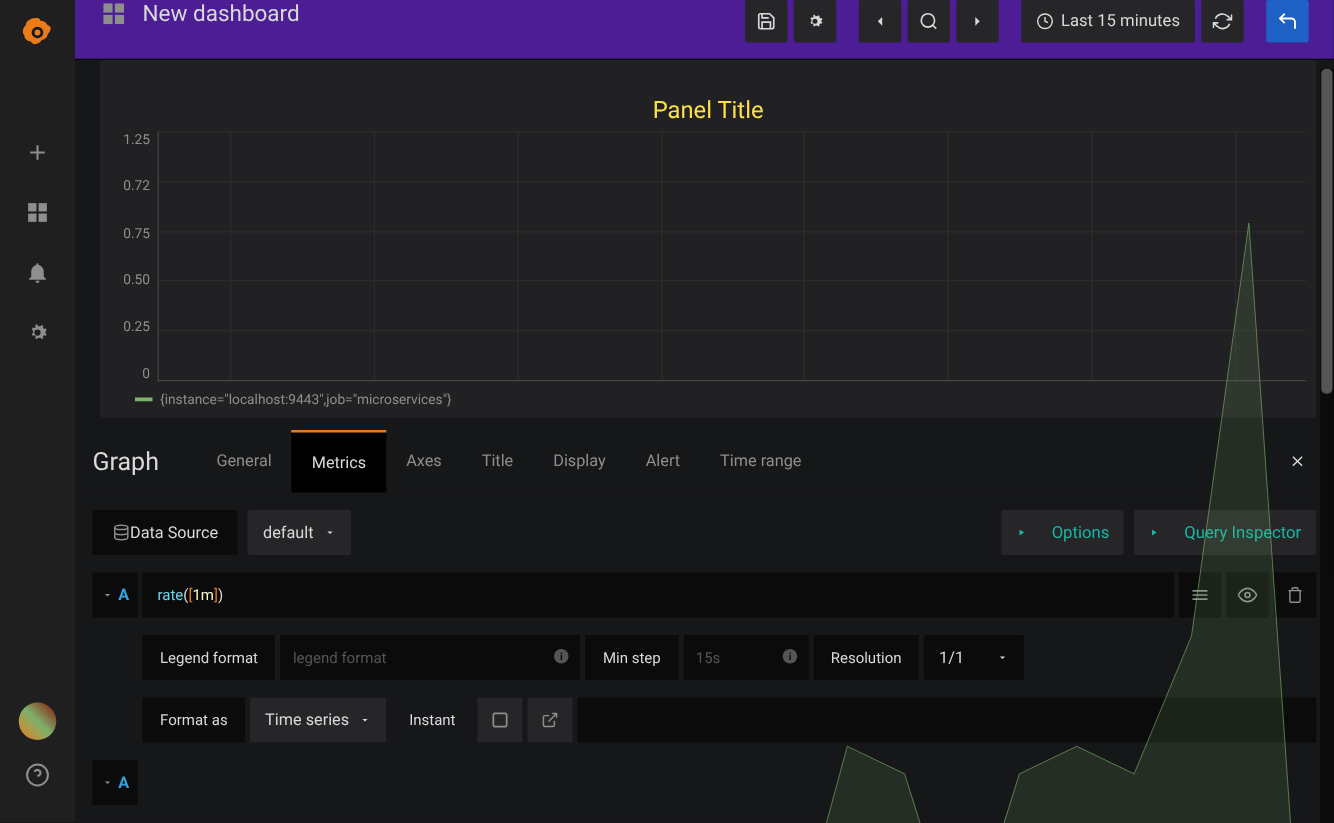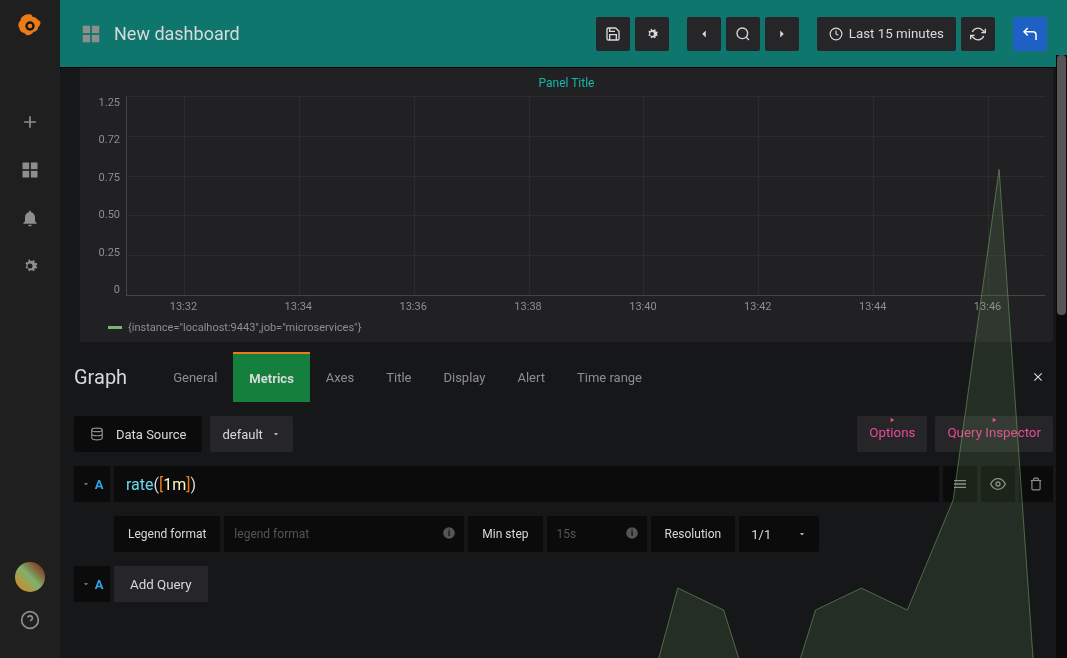--- a/index.html
+++ b/index.html
@@ -3,53 +3,53 @@
   <meta charset="utf-8">
   <style>
     * {margin:0;padding:0;box-sizing:border-box;font-family:-apple-system,BlinkMacSystemFont,'Segoe UI',Roboto,sans-serif;}
     body {background:#161719;color:#d8d9da;font-size:13px;overflow:hidden;}
     .app {display:flex;height:658px;width:1067px;}
     .sidenav {width:60px;background:#1f1f1f;display:flex;flex-direction:column;align-items:center;padding-top:10px;}
     .sidenav-logo {width:32px;height:32px;display:flex;align-items:center;justify-content:center;margin-bottom:60px;}
     .sidenav-item {width:40px;height:40px;display:flex;align-items:center;justify-content:center;color:#8e8e8e;margin-bottom:8px;cursor:pointer;}
     .sidenav-bottom{margin-top:auto;margin-bottom:10px;display:flex;flex-direction:column;align-items:center;}
     .main{flex:1;display:flex;flex-direction:column;overflow-y:auto;}
-    .topbar{height:68px;background:#0f766e;display:flex;align-items:center;padding:0 20px;border-bottom:1px solid #000;}
+    .topbar{height:53px;background:#4c1d95;display:flex;align-items:flex-start;padding:0 20px;border-bottom:1px solid #000;}
     .topbar-title{display:flex;align-items:center;gap:12px;font-size:18px;color:#d8d9da;}
     .topbar-actions{margin-left:auto;display:flex;gap:5px;align-items:center;}
     .toolbar-btn{background:#262628;border:none;color:#d8d9da;width:34px;height:34px;display:flex;align-items:center;justify-content:center;cursor:pointer;border-radius:2px;}
     .toolbar-btn.blue{background:#1f60c4;}
     .timerange-btn{background:#262628;border:none;color:#d8d9da;height:34px;padding:0 12px;display:flex;align-items:center;gap:6px;cursor:pointer;border-radius:2px;}
     .panel{margin:0 14px 10px 20px;background:#212124;padding:8px;border-radius:2px;}
-    .panel-title{text-align:center;font-size:12px;color:#14b8a6;padding-bottom:6px;}
+    .panel-title{text-align:center;font-size:19px;color:#fde047;padding-bottom:6px;margin-top:20px;}
     .chart-area{position:relative;height:200px;display:flex;}
     .y-axis{width:38px;display:flex;flex-direction:column;justify-content:space-between;font-size:11px;color:#8e8e8e;text-align:right;padding-right:6px;}
     .plot{flex:1;position:relative;border-left:1px solid #444;border-bottom:1px solid #444;}
     .gridlines{position:absolute;inset:0;}
     .gridline-h{position:absolute;left:0;right:0;border-top:1px solid #2c2c2c;}
     .gridline-v{position:absolute;top:0;bottom:0;border-left:1px solid #2c2c2c;}
     .x-axis{display:flex;margin-left:38px;font-size:11px;color:#8e8e8e;}
     .x-tick{flex:1;text-align:center;padding-top:4px;}
     .legend{margin-left:20px;margin-top:8px;font-size:11px;color:#8e8e8e;display:flex;align-items:center;gap:6px;}
     .legend-swatch{width:14px;height:3px;background:#7eb26d;}
     .editor{background:#161719;}
     .editor-tabs{display:flex;align-items:center;padding:0 14px;background:#161719;height:50px;}
     .panel-type{font-size:20px;color:#d8d9da;padding-right:30px;}
     .tab{padding:0 16px;height:50px;display:flex;align-items:center;color:#8e8e8e;cursor:pointer;}
-    .tab.active{background:#15803d;color:#d8d9da;border-top:2px solid #eb7b18;font-weight:bold;}
+    .tab.active{background:#000000;color:#d8d9da;border-top:2px solid #eb7b18;}
     .tab-close{margin-left:auto;color:#d8d9da;cursor:pointer;padding:8px;}
     .ds-bar{display:flex;align-items:center;gap:8px;padding:14px;background:#161719;}
-    .ds-label{background:#0b0b0b;height:36px;display:flex;align-items:center;padding:0 16px;gap:12px;border-radius:2px;}
+    .ds-label{background:#0b0b0b;height:36px;display:flex;align-items:center;padding:0 16px;border-radius:2px;}
     .ds-select{background:#262628;height:36px;display:flex;align-items:center;padding:0 12px;gap:8px;border-radius:2px;cursor:pointer;}
     .ds-right{margin-left:auto;display:flex;gap:8px;}
-    .ds-right-btn{background:#262628;height:36px;display:flex;align-items:center;padding:0 12px;gap:1px;border:none;color:#ec4899;cursor:pointer;border-radius:2px;flex-direction:column;}
+    .ds-right-btn{background:#262628;height:36px;display:flex;align-items:center;padding:0 12px;gap:20px;border:none;color:#14b8a6;cursor:pointer;border-radius:2px;}
     .query-block{padding:0 14px;}
     .query-row{display:flex;gap:4px;margin-bottom:14px;}
     .query-handle{background:#0b0b0b;width:36px;height:36px;display:flex;align-items:center;justify-content:center;cursor:pointer;gap:4px;color:#33a2e5;font-weight:bold;}
-    .query-input{flex:1;background:#0b0b0b;height:36px;padding:0 12px;display:flex;align-items:center;font-family:Menlo,Consolas,monospace;font-size:16px;}
+    .query-input{flex:1;background:#0b0b0b;height:36px;padding:0 12px;display:flex;align-items:center;font-family:Menlo,Consolas,monospace;font-size:12px;}
     .query-actions{display:flex;gap:4px;}
     .query-action-btn{background:#0b0b0b;width:34px;height:36px;display:flex;align-items:center;justify-content:center;border:none;color:#8e8e8e;cursor:pointer;}
     .opt-row{display:flex;gap:4px;margin-bottom:14px;padding-left:40px;}
     .opt-label{background:#0b0b0b;height:36px;display:flex;align-items:center;padding:0 14px;color:#d8d9da;font-size:12px;}
     .opt-input{background:#0b0b0b;border:none;height:36px;padding:0 10px;color:#d8d9da;font-size:12px;}
     .opt-input::placeholder{color:#555;}
     .add-query-row{display:flex;gap:4px;padding:0 14px;margin-bottom:14px;}
     .add-query-btn{background:#262628;height:36px;border:none;color:#d8d9da;padding:0 16px;cursor:pointer;}
     svg{display:block;}
     .chart-line{position:absolute;inset:0;}
@@ -200,30 +200,20 @@
             <div class="gridline-v" style="left:56.25%"></div>
             <div class="gridline-v" style="left:68.75%"></div>
             <div class="gridline-v" style="left:81.25%"></div>
             <div class="gridline-v" style="left:93.75%"></div>
           </div>
           <svg class="chart-line" viewBox="0 0 100 100" preserveAspectRatio="none">
             <path id="series-path" fill="#7eb26d" fill-opacity="0.15" stroke="#7eb26d" stroke-width="0.5" vector-effect="non-scaling-stroke" d="M0.00 100.00 L5.00 100.00 L10.00 100.00 L15.00 100.00 L20.00 100.00 L25.00 100.00 L30.00 100.00 L35.00 100.00 L40.00 100.00 L45.00 100.00 L50.00 96.00 L55.00 72.00 L60.00 53.60 L65.00 56.00 L70.00 72.00 L75.00 56.00 L80.00 53.60 L85.00 56.00 L90.00 44.00 L95.00 8.00 L100.00 80.00 L100 100 L0 100 Z"></path>
           </svg>
         </div>
       </div>
-      <div class="x-axis">
-        <div class="x-tick">13:32</div>
-        <div class="x-tick">13:34</div>
-        <div class="x-tick">13:36</div>
-        <div class="x-tick">13:38</div>
-        <div class="x-tick">13:40</div>
-        <div class="x-tick">13:42</div>
-        <div class="x-tick">13:44</div>
-        <div class="x-tick">13:46</div>
-      </div>
       <div class="legend">
         <div class="legend-swatch"></div>
         <span>{instance="localhost:9443",job="microservices"}</span>
       </div>
     </div>
 
     <div class="editor">
       <div class="editor-tabs">
         <div class="panel-type">Graph</div>
         <div class="tab">General</div>
@@ -330,29 +320,49 @@
           </div>
           <div class="opt-label">Resolution</div>
           <div class="ds-select" style="background:#0b0b0b;width:80px;justify-content:space-between;">
             <span>1/1</span>
             <svg width="10" height="10" viewBox="0 0 24 24" fill="currentColor">
                 <path d="M7 10l5 5 5-5z"></path>
               </svg>
           </div>
         </div>
 
+        <div class="opt-row">
+          <div class="opt-label">Format as</div>
+          <div class="ds-select" style="background:#262628;">
+            <span>Time series</span>
+            <svg width="10" height="10" viewBox="0 0 24 24" fill="currentColor">
+                <path d="M7 10l5 5 5-5z"></path>
+              </svg>
+          </div>
+          <div class="opt-label" style="background:transparent;">Instant</div>
+          <div class="opt-label" style="background:#262628;width:36px;padding:0;justify-content:center;">
+            <svg width="16" height="16" viewBox="0 0 24 24" fill="none" stroke="#8e8e8e" stroke-width="2">
+                <rect x="4" y="4" width="16" height="16" rx="2"></rect>
+              </svg>
+          </div>
+          <div class="opt-label" style="background:#262628;width:36px;padding:0;justify-content:center;">
+            <svg width="14" height="14" viewBox="0 0 24 24" fill="none" stroke="#8e8e8e" stroke-width="2">
+                <path d="M18 13v6a2 2 0 01-2 2H5a2 2 0 01-2-2V8a2 2 0 012-2h6M15 3h6v6M10 14L21 3"></path>
+              </svg>
+          </div>
+          <div class="opt-label" style="flex:1;"></div>
+        </div>
       </div>
 
       <div class="add-query-row">
         <div class="query-handle">
           <svg width="10" height="10" viewBox="0 0 24 24" fill="#8e8e8e">
               <path d="M7 10l5 5 5-5z"></path>
             </svg>
           <span>A</span>
         </div>
-        <button class="add-query-btn">Add Query</button>
       </div>
     </div>
   </div>
   <div class="scrollbar">
       <div class="scroll-thumb"></div>
     </div>
 </div>
 
 </body></html>

